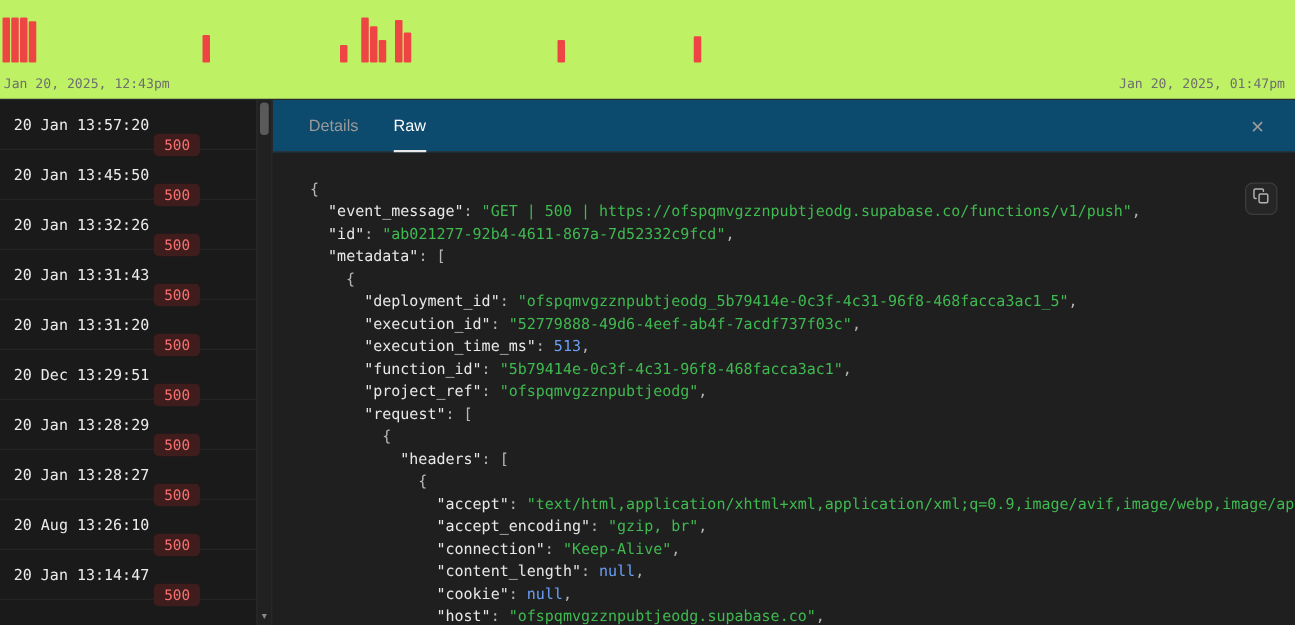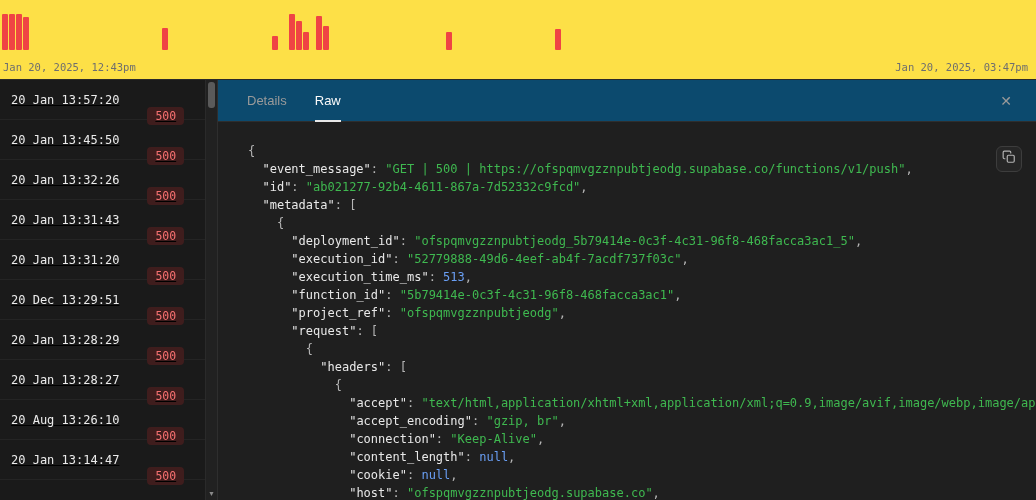--- a/index.html
+++ b/index.html
@@ -1,34 +1,34 @@
 <!DOCTYPE html>
 <html style="--bar: #ef4444; --badge-bg: #3f1d1d; --badge-text: #f87171; --str: #3fb950; --num: #6a9ff5;"><head>
 <meta charset="utf-8">
 <style>
   * { margin:0; padding:0; box-sizing:border-box; }
   html,body { width:1036px; height:500px; overflow:hidden; background:#1b1b1b;
               font-family:"Liberation Sans", sans-serif; }
 
   
-  .chart-section { position:relative; height:80px; background:#fde047; border-bottom:1px solid #2a2a2a; }
+  .chart-section { position:relative; height:80px; background:#bef264; border-bottom:1px solid #2a2a2a; }
   .bars { position:absolute; top:0; left:0; right:0; height:50px; }
   .bar  { position:absolute; bottom:0; width:6px; background:var(--bar,#ef4444); border-radius:1px; }
   .axis-labels { position:absolute; bottom:6px; left:3px; right:8px; display:flex;
                  justify-content:space-between; font-family:"DejaVu Sans Mono",monospace;
                  font-size:10.5px; color:#6e6e6e; }
 
   
   .content { display:flex; height:420px; }
 
   
   .sidebar { position:relative; width:218px; background:#1a1a1a; border-right:1px solid #2e2e2e; overflow:hidden; }
   .log-rows { margin-right:12px; }
-  .log-row { display:flex; align-items:center; gap:28px; height:40px; padding:0 11px;
-             border-bottom:1px solid #242424; cursor:pointer;text-decoration:underline; }
+  .log-row { display:flex; align-items:center; gap:4px; height:40px; padding:0 11px;
+             border-bottom:1px solid #242424; cursor:pointer; }
   .log-ts { font-family:"DejaVu Sans Mono",monospace; font-size:12px; color:#ececec; white-space:nowrap; }
   .badge { font-family:"DejaVu Sans Mono",monospace; font-size:11.5px; color:var(--badge-text,#f87171);
            background:var(--badge-bg,#3f1d1d); padding:2px 8px; border-radius:4px;margin-top:32px; }
   .scrollbar { position:absolute; top:0; right:0; width:12px; height:100%; background:#212121; border-left:1px solid #2a2a2a; }
   .scroll-thumb { position:absolute; top:2px; left:2px; width:7px; height:26px; background:#5a5a5a; border-radius:3px; cursor:pointer; }
   .scroll-down { position:absolute; bottom:3px; left:0; width:100%; text-align:center; font-size:7px; color:#8a8a8a; cursor:pointer; }
 
   
   .panel { flex:1; display:flex; flex-direction:column; background:#0c4a6e; min-width:0; }
   .panel-header { position:relative; height:42px; border-bottom:1px solid #2e2e2e; display:flex;
@@ -63,21 +63,21 @@
       <div class="bar" style="left: 289px; height: 36px;"></div>
       <div class="bar" style="left: 296px; height: 29px;"></div>
       <div class="bar" style="left: 303px; height: 18px;"></div>
       <div class="bar" style="left: 316px; height: 34px;"></div>
       <div class="bar" style="left: 323px; height: 24px;"></div>
       <div class="bar" style="left: 446px; height: 18px;"></div>
       <div class="bar" style="left: 555px; height: 21px;"></div>
     </div>
   <div class="axis-labels">
     <span>Jan 20, 2025, 12:43pm</span>
-    <span>Jan 20, 2025, 03:47pm</span>
+    <span>Jan 20, 2025, 01:47pm</span>
   </div>
 </div>
 
 <div class="content">
 
   <div class="sidebar">
     <div class="log-rows">
         <div class="log-row">
           <span class="log-ts">20 Jan 13:57:20</span>
           <span class="badge">500</span>

